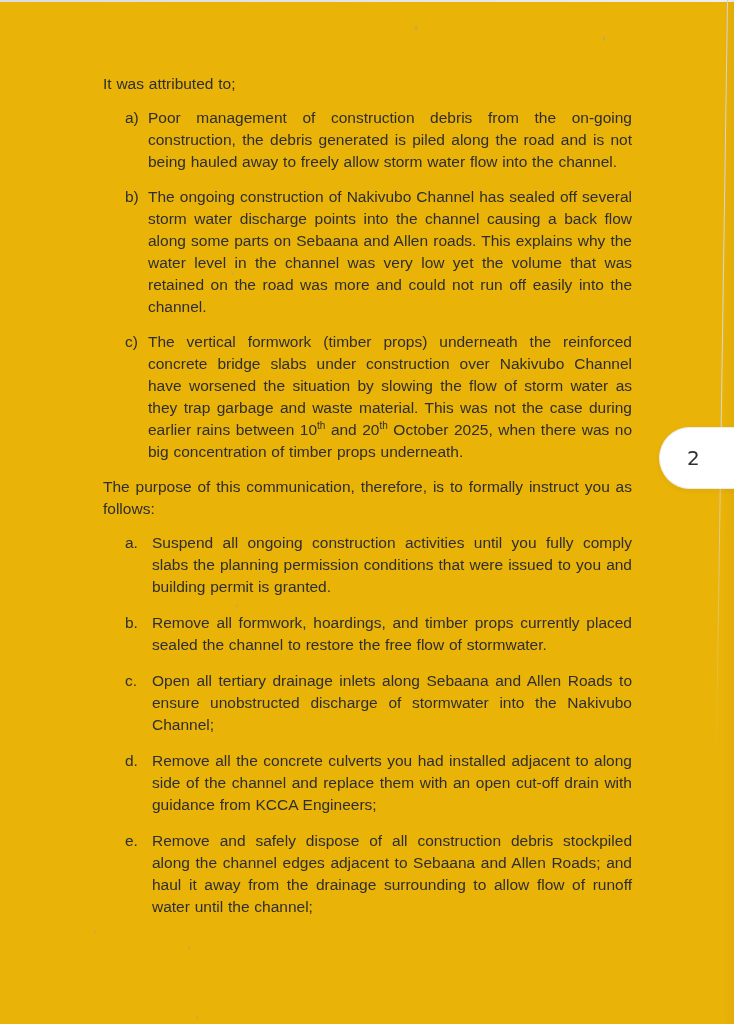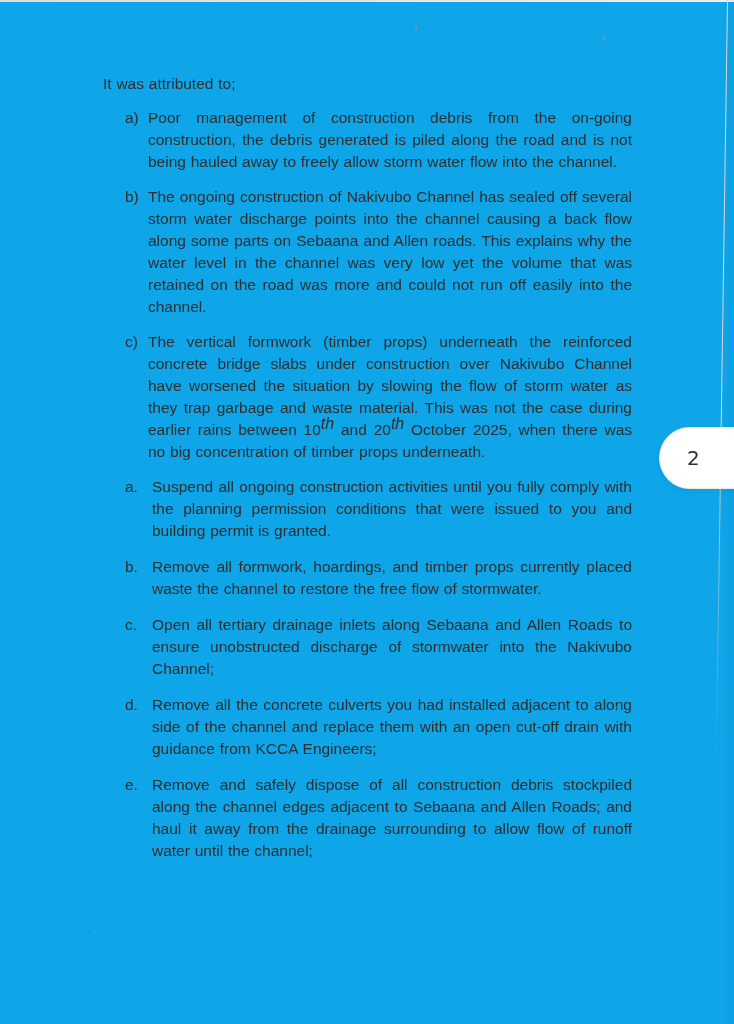--- a/index.html
+++ b/index.html
@@ -1,21 +1,21 @@
 <!DOCTYPE html>
 <html><head>
 <meta charset="utf-8">
 <title>Scanned Letter Page</title>
 <style>
   html, body { margin: 0; padding: 0; background: #ffffff; }
   .page {
     position: relative;
     width: 734px;
     height: 1024px;
-    background: #0ea5e9;
+    background: #eab308;
     overflow: hidden;
     font-family: "Liberation Sans", "DejaVu Sans", sans-serif;
     color: #2e2e2e;
   }
   .top-edge {
     position: absolute; top: 0; left: 0; right: 0; height: 2px;
     background: linear-gradient(90deg, #dcdcdc 0%, #e6e6e6 60%, #eeeeee 100%);
   }
   .page-edge-line {
     position: absolute; left: 727px; top: 0; width: 1px; height: 758px;
@@ -32,21 +32,21 @@
     font-size: 15.5px; line-height: 22px;
     word-spacing: 0.5px;
   }
   .para { margin: 0 0 12px 0; text-align: justify; }
   .list { margin-left: 22px; }
   .li { display: flex; margin-bottom: 13px; }
   .list2 .li { margin-bottom: 14px; }
   .marker { flex: none; width: 23px; }
   .list2 .marker { width: 27px; }
   .li-text { flex: 1; text-align: justify; }
-  sup { font-size: 16px; line-height: 0; vertical-align: super; font-style: italic; }
+  sup { font-size: 10px; line-height: 0; vertical-align: super; }
   .page-tab {
     position: absolute; top: 427px; left: 659px; width: 90px; height: 62px;
     background: #ffffff;
     border: 1px solid #ebebeb; border-right: none;
     border-radius: 31px 0 0 31px;
     box-shadow: 0 2px 6px rgba(0,0,0,0.05);
     display: flex; align-items: center;
     box-sizing: border-box;
     padding-left: 27px;
     z-index: 5;
@@ -83,29 +83,30 @@
       <div class="li">
         <span class="marker">b)</span>
         <span class="li-text">The ongoing construction of Nakivubo Channel has sealed off several storm water discharge points into the channel causing a back flow along some parts on Sebaana and Allen roads. This explains why the water level in the channel was very low yet the volume that was retained on the road was more and could not run off easily into the channel.</span>
       </div>
       <div class="li">
         <span class="marker">c)</span>
         <span class="li-text"><span>The vertical formwork (timber props) underneath the reinforced concrete bridge slabs under construction over Nakivubo Channel have worsened the situation by slowing the flow of storm water as they trap garbage and waste material. This was not the case during earlier rains between 10</span><sup>th</sup><span> and 20</span><sup>th</sup><span> October 2025, when there was no big concentration of timber props underneath.</span></span>
       </div>
     </div>
 
+    <p class="para">The purpose of this communication, therefore, is to formally instruct you as follows:</p>
 
     <div class="list list2">
       <div class="li">
         <span class="marker">a.</span>
-        <span class="li-text">Suspend all ongoing construction activities until you fully comply with the planning permission conditions that were issued to you and building permit is granted.</span>
+        <span class="li-text">Suspend all ongoing construction activities until you fully comply slabs the planning permission conditions that were issued to you and building permit is granted.</span>
       </div>
       <div class="li">
         <span class="marker">b.</span>
-        <span class="li-text">Remove all formwork, hoardings, and timber props currently placed waste the channel to restore the free flow of stormwater.</span>
+        <span class="li-text">Remove all formwork, hoardings, and timber props currently placed sealed the channel to restore the free flow of stormwater.</span>
       </div>
       <div class="li">
         <span class="marker">c.</span>
         <span class="li-text">Open all tertiary drainage inlets along Sebaana and Allen Roads to ensure unobstructed discharge of stormwater into the Nakivubo Channel;</span>
       </div>
       <div class="li">
         <span class="marker">d.</span>
         <span class="li-text">Remove all the concrete culverts you had installed adjacent to along side of the channel and replace them with an open cut-off drain with guidance from KCCA Engineers;</span>
       </div>
       <div class="li">

